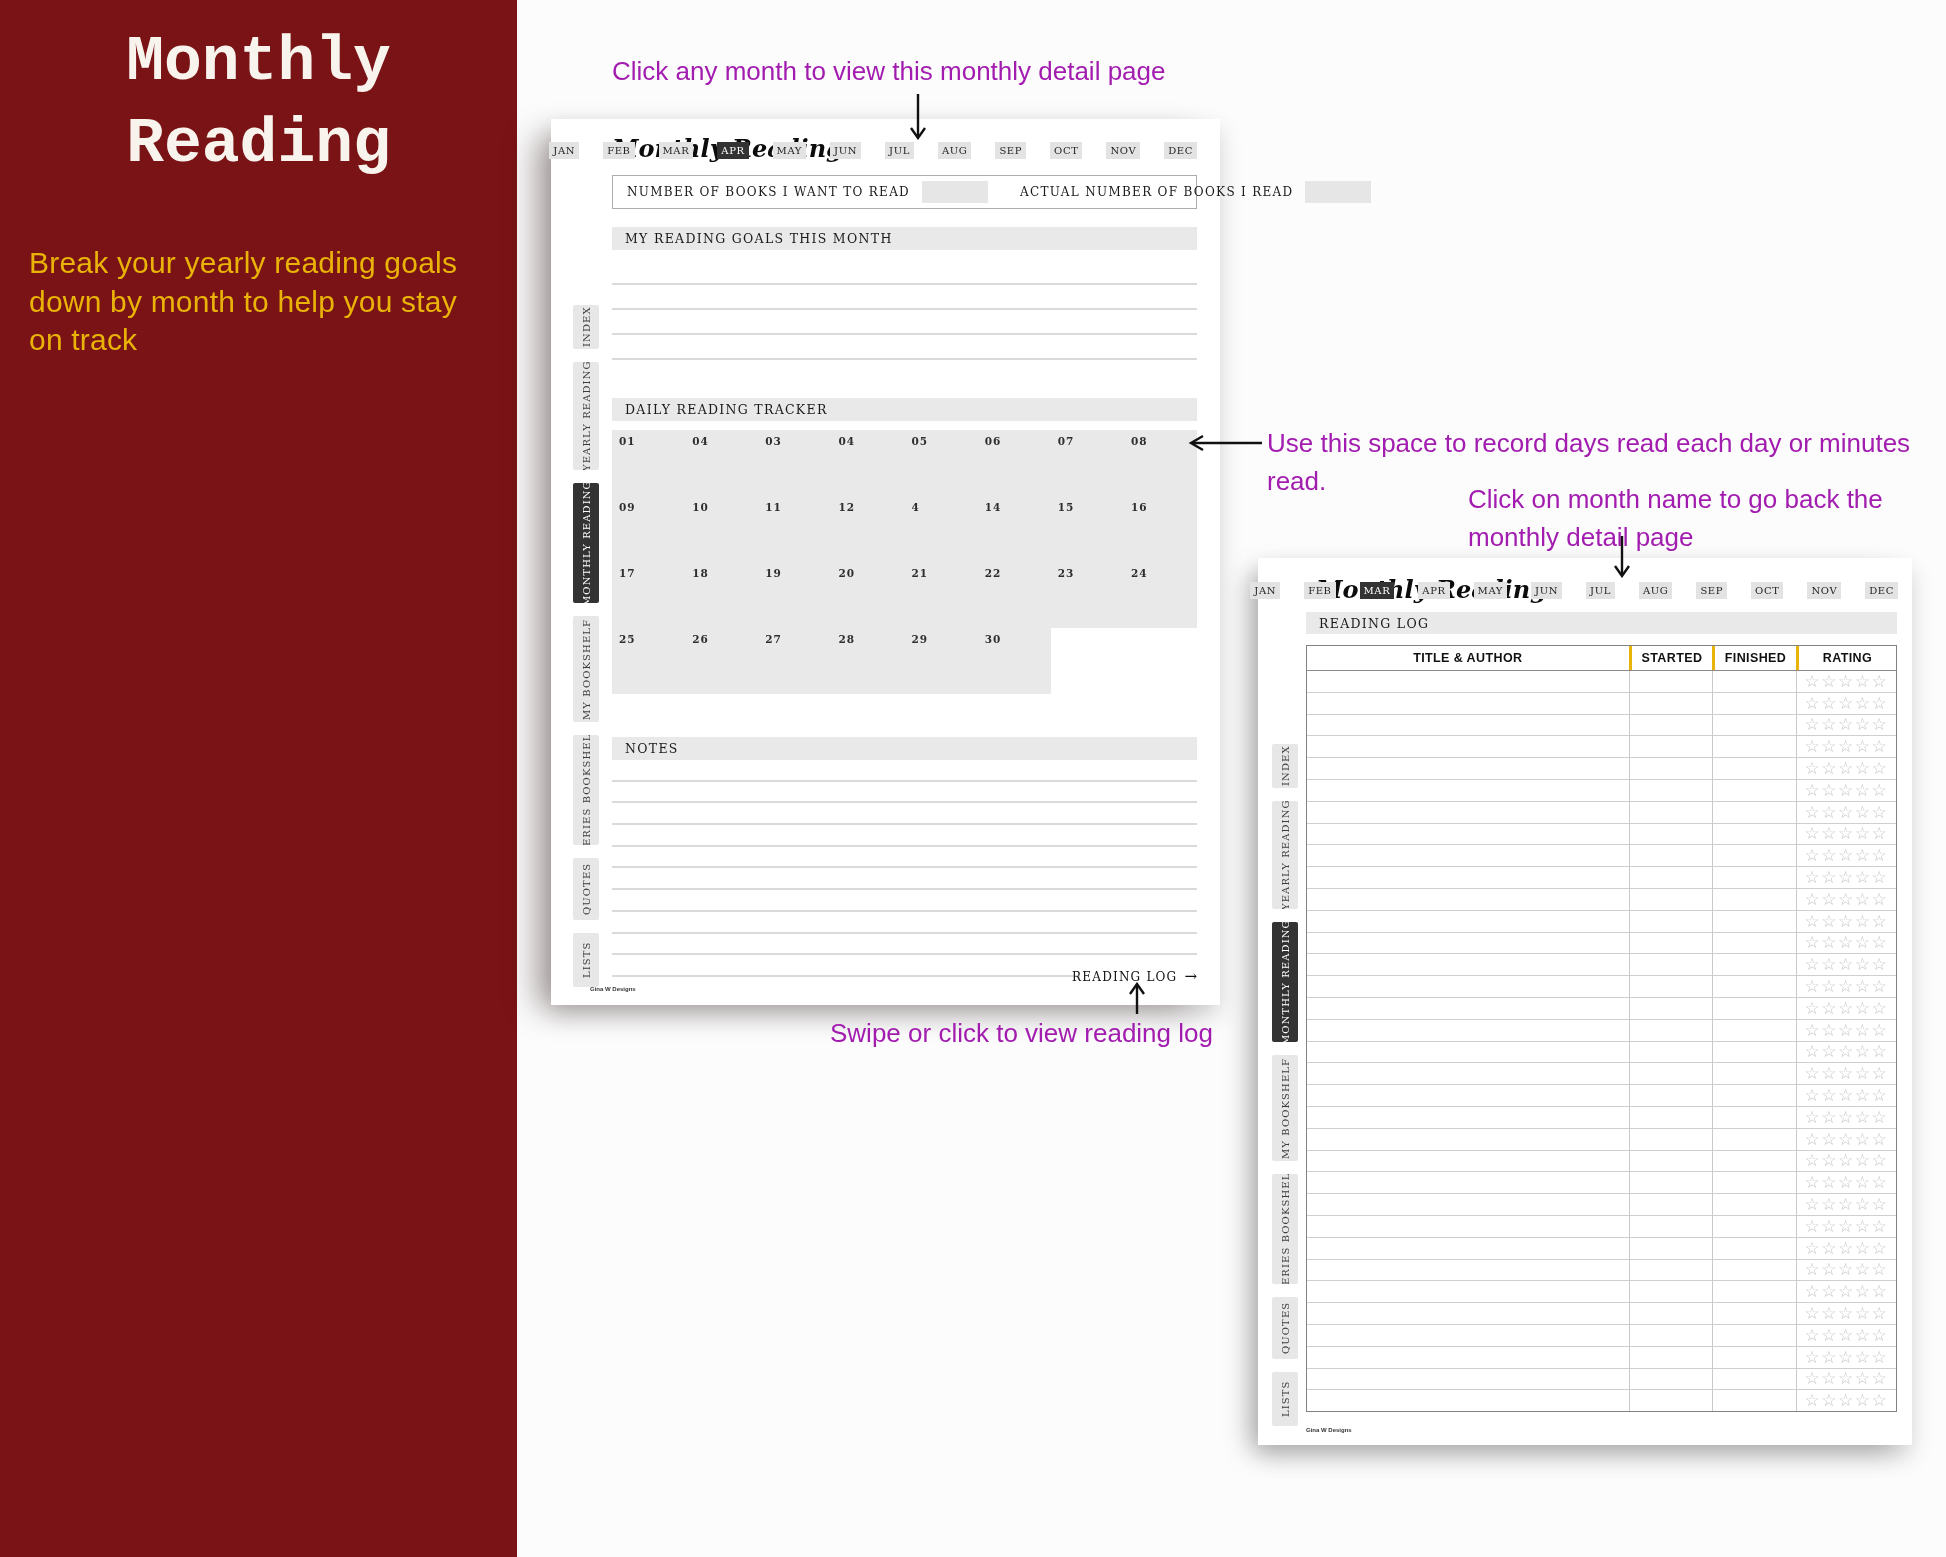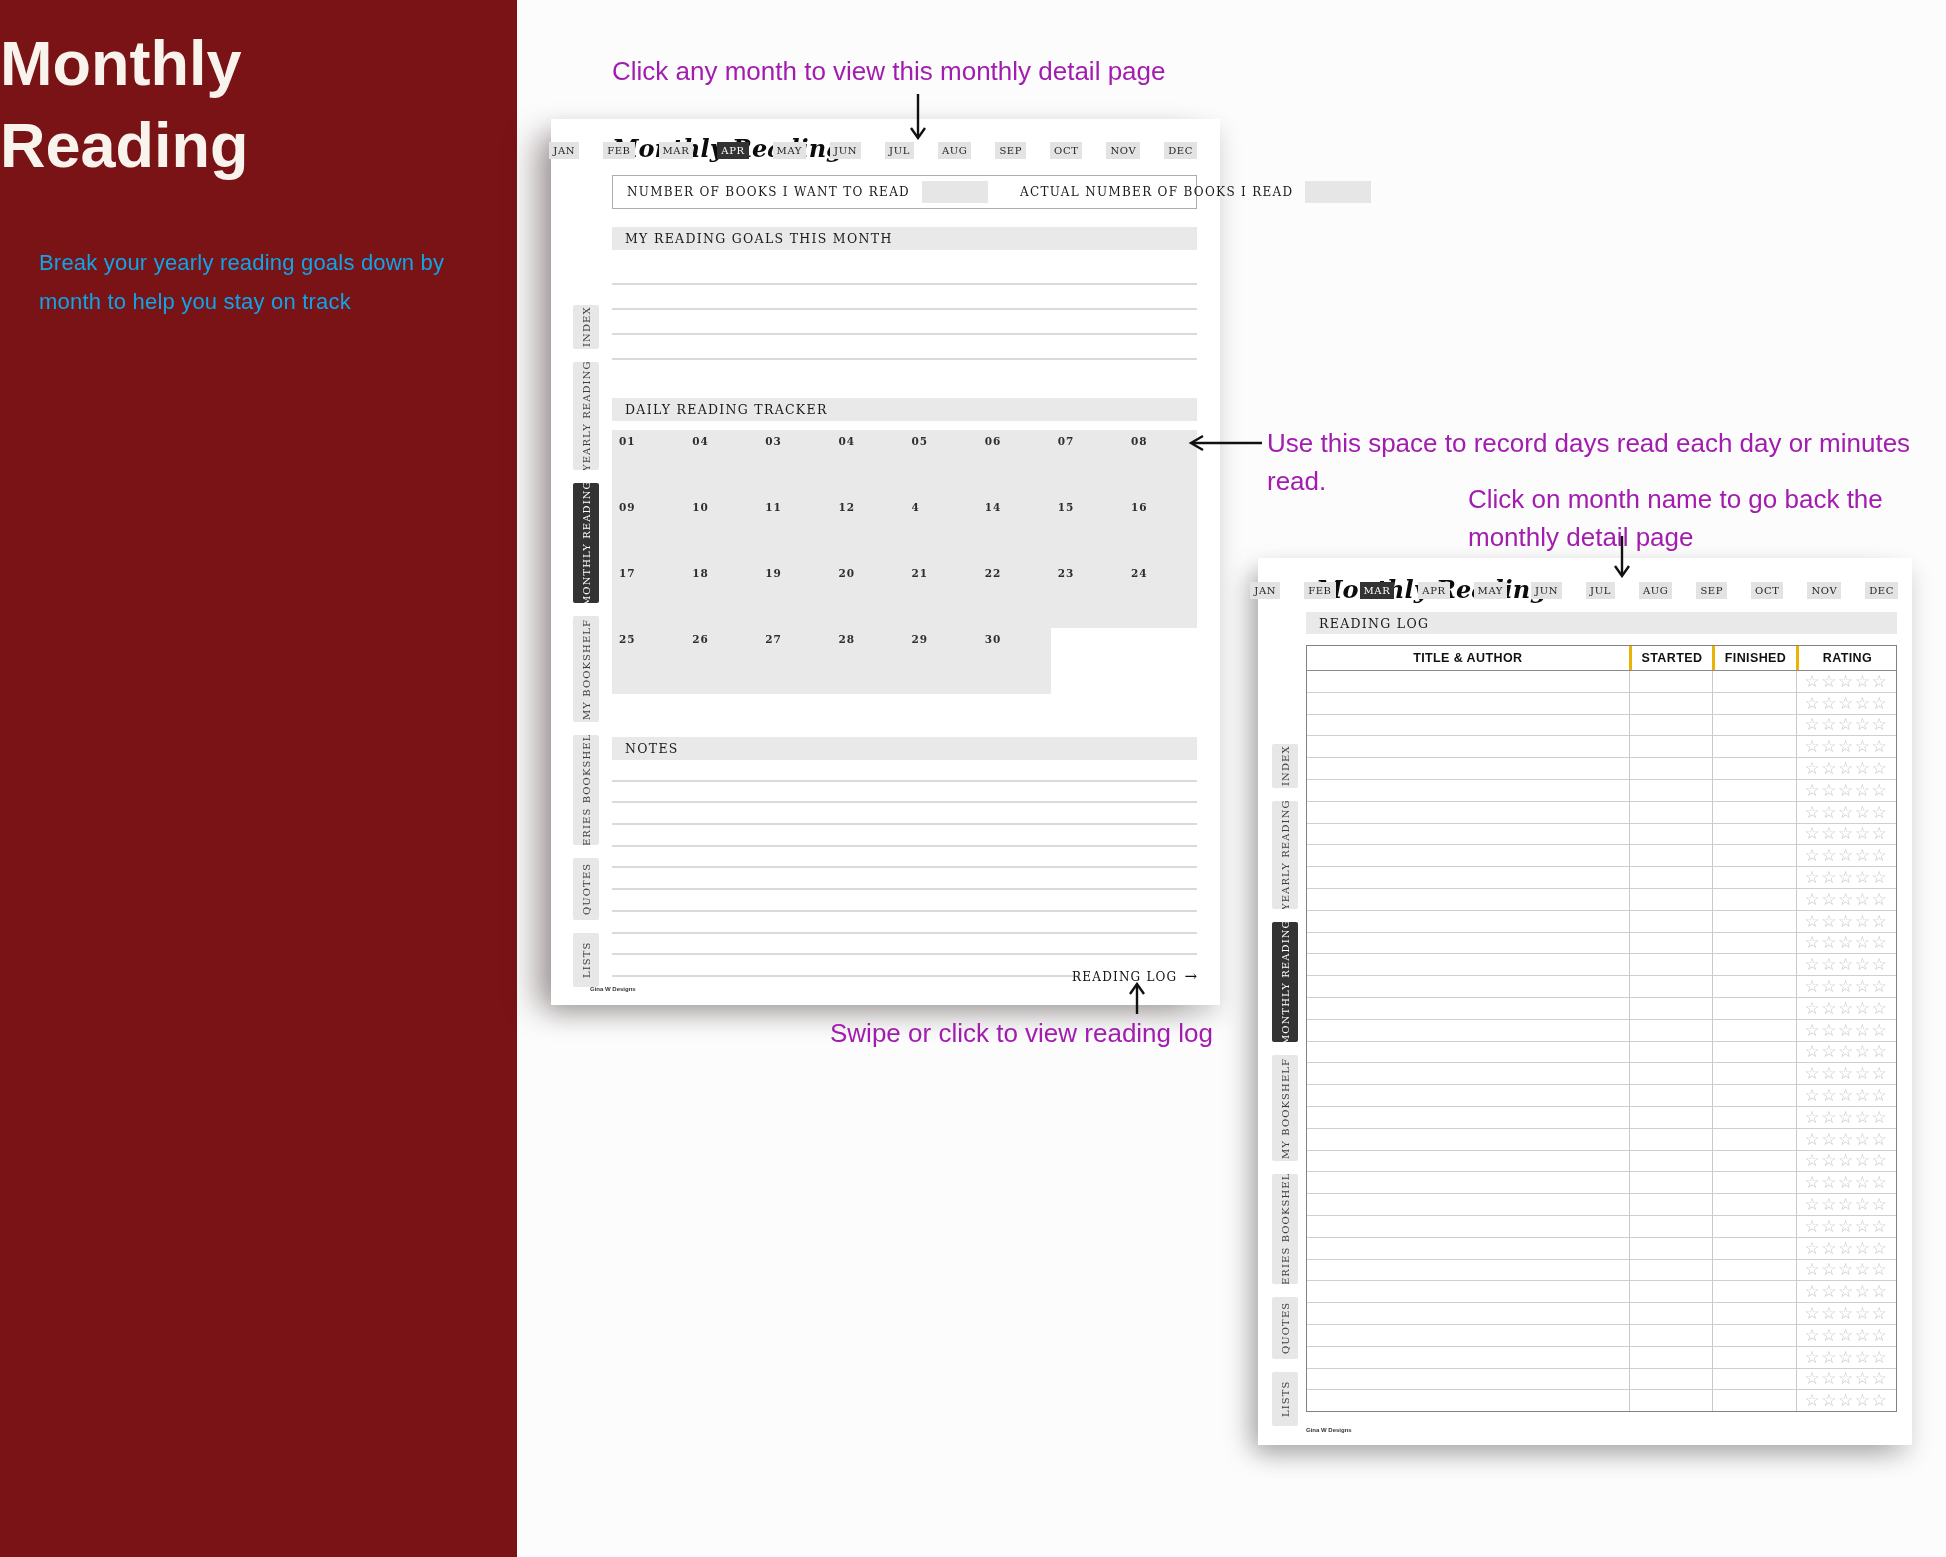--- a/index.html
+++ b/index.html
@@ -1,22 +1,22 @@
 <!DOCTYPE html>
 <html style="--maroon: #7a1315; --dark-tab: #333333; --tab-bg: #e3e3e3; --bar-bg: #e9e9e9; --cell-bg: #e9e9e9; --line: #dadada; --star: #c6c6c6;"><head>
 <meta charset="utf-8">
 <style>
 *{margin:0;padding:0;box-sizing:border-box}
 html,body{width:1946px;height:1557px}
 body{position:relative;background:#fcfcfc;font-family:"Liberation Sans",sans-serif;overflow:hidden}
 
 
 .left-panel{position:absolute;left:0;top:0;width:517px;height:1557px;background:var(--maroon,#7a1315)}
-.lp-title{margin-top:22px;text-align:left;font-family:Liberation Sans, sans-serif;font-weight:700;font-size:63px;line-height:82px;color:#f8f4ed}
-.lp-desc{margin:58px 36px 0 39px;width:442px;font-size:22px;line-height:38.5px;color:#0ea5e9;letter-spacing:.2px}
+.lp-title{margin-top:22px;text-align:center;font-family:Liberation Mono, monospace;font-weight:700;font-size:63px;line-height:82px;color:#f8f4ed}
+.lp-desc{margin:58px 36px 0 29px;width:442px;font-size:30px;line-height:38.5px;color:#eab308;letter-spacing:.2px}
 
 
 .page{position:absolute;background:#fff}
 #planner1{left:551px;top:119px;width:669px;height:886px;
   box-shadow:-24px 10px 30px -8px rgba(50,25,25,.38),0 10px 22px rgba(0,0,0,.16)}
 #planner2{left:1258px;top:558px;width:654px;height:887px;
   box-shadow:-14px 10px 26px -6px rgba(0,0,0,.28),0 12px 22px rgba(0,0,0,.14)}
 
 .page-title{position:absolute;font-family:"DejaVu Serif",serif;font-style:italic;font-weight:700;font-size:24px;color:#0c0c0c}
 #planner1 .page-title{left:61px;top:15px}

